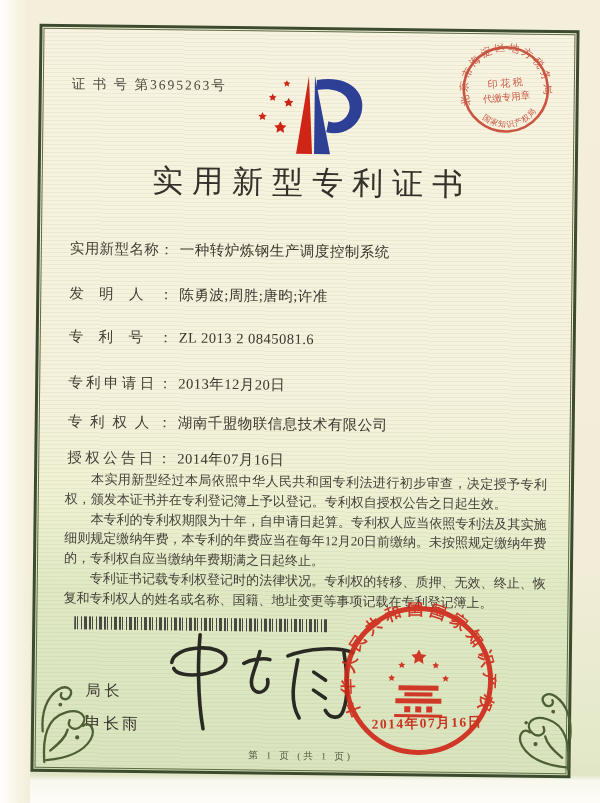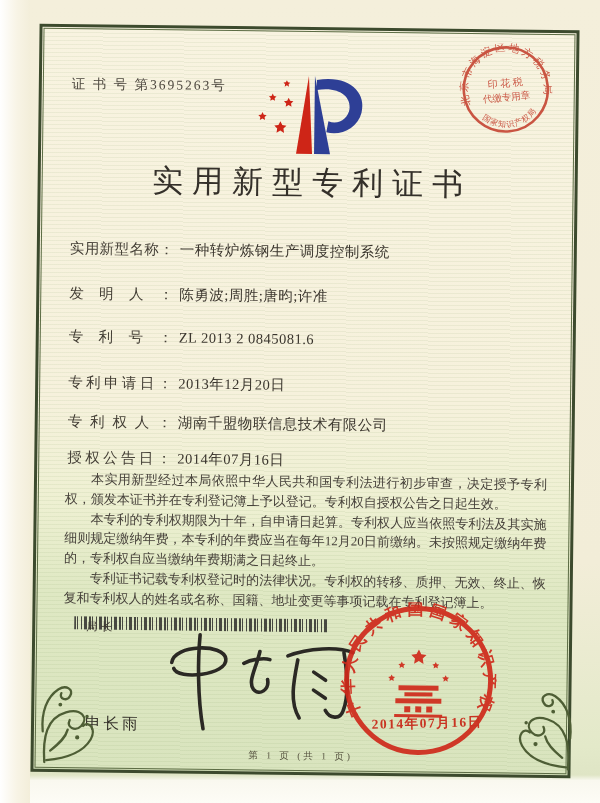--- a/index.html
+++ b/index.html
@@ -27,21 +27,21 @@
   .rows{position:absolute;left:30px;top:0;width:480px;}
   .row{position:absolute;left:0;font-size:14.5px;color:#3b362e;white-space:nowrap;}
   .row .lab{display:inline-block;width:104px;text-align:justify;text-align-last:justify;color:#433e35;}
   .row .val{margin-left:6px;letter-spacing:.5px;}
   .r1{top:212px}.r2{top:257px}.r3{top:300px}.r4{top:346px}.r5{top:385px}.r6{top:421px}
   .body-text{position:absolute;left:28px;right:24px;top:442px;color:#46413a;
     font-size:13px;line-height:19.8px;text-align:justify;}
   .body-text p{margin:0;text-indent:2em;}
   .barcode{position:absolute;left:39px;top:589px;width:253px;height:13px;opacity:.85;
     background:repeating-linear-gradient(90deg,#2e2d2b 0 2px,rgba(0,0,0,0) 2px 3px,#2e2d2b 3px 4px,rgba(0,0,0,0) 4px 7px,#2e2d2b 7px 8px,rgba(0,0,0,0) 8px 10px,#2e2d2b 10px 13px,rgba(0,0,0,0) 13px 15px);}
-  .sig-title{position:absolute;left:51px;top:592px;font-size:11px;color:#3c372f;letter-spacing:4px;}
+  .sig-title{position:absolute;left:51px;top:654px;font-size:15px;color:#3c372f;letter-spacing:4px;}
   .sig-name{position:absolute;left:51px;top:686px;font-size:15.5px;font-weight:400;color:#332f28;letter-spacing:3px;}
   .signature-svg{position:absolute;left:113px;top:600px;width:220px;height:105px;}
   .signature-svg path{stroke:#2b2924;stroke-width:3.6;fill:none;stroke-linecap:round;stroke-linejoin:round;}
   .seal-svg{position:absolute;left:306px;top:571px;width:156px;height:156px;opacity:.92;}
   .seal-svg text{fill:#cf2a1b;font-family:"Liberation Serif","DejaVu Serif",serif;font-weight:700;}
   .seal-date{position:absolute;left:293px;top:683px;width:200px;text-align:center;
     font-size:13.5px;font-weight:700;color:#c93322;letter-spacing:1.5px;transform:rotate(-2deg);}
   .page-footer{position:absolute;left:0;right:0;top:720px;text-align:center;
     font-size:9.5px;color:#55523f;letter-spacing:3px;}
   .flourish{position:absolute;width:96px;height:96px;}

